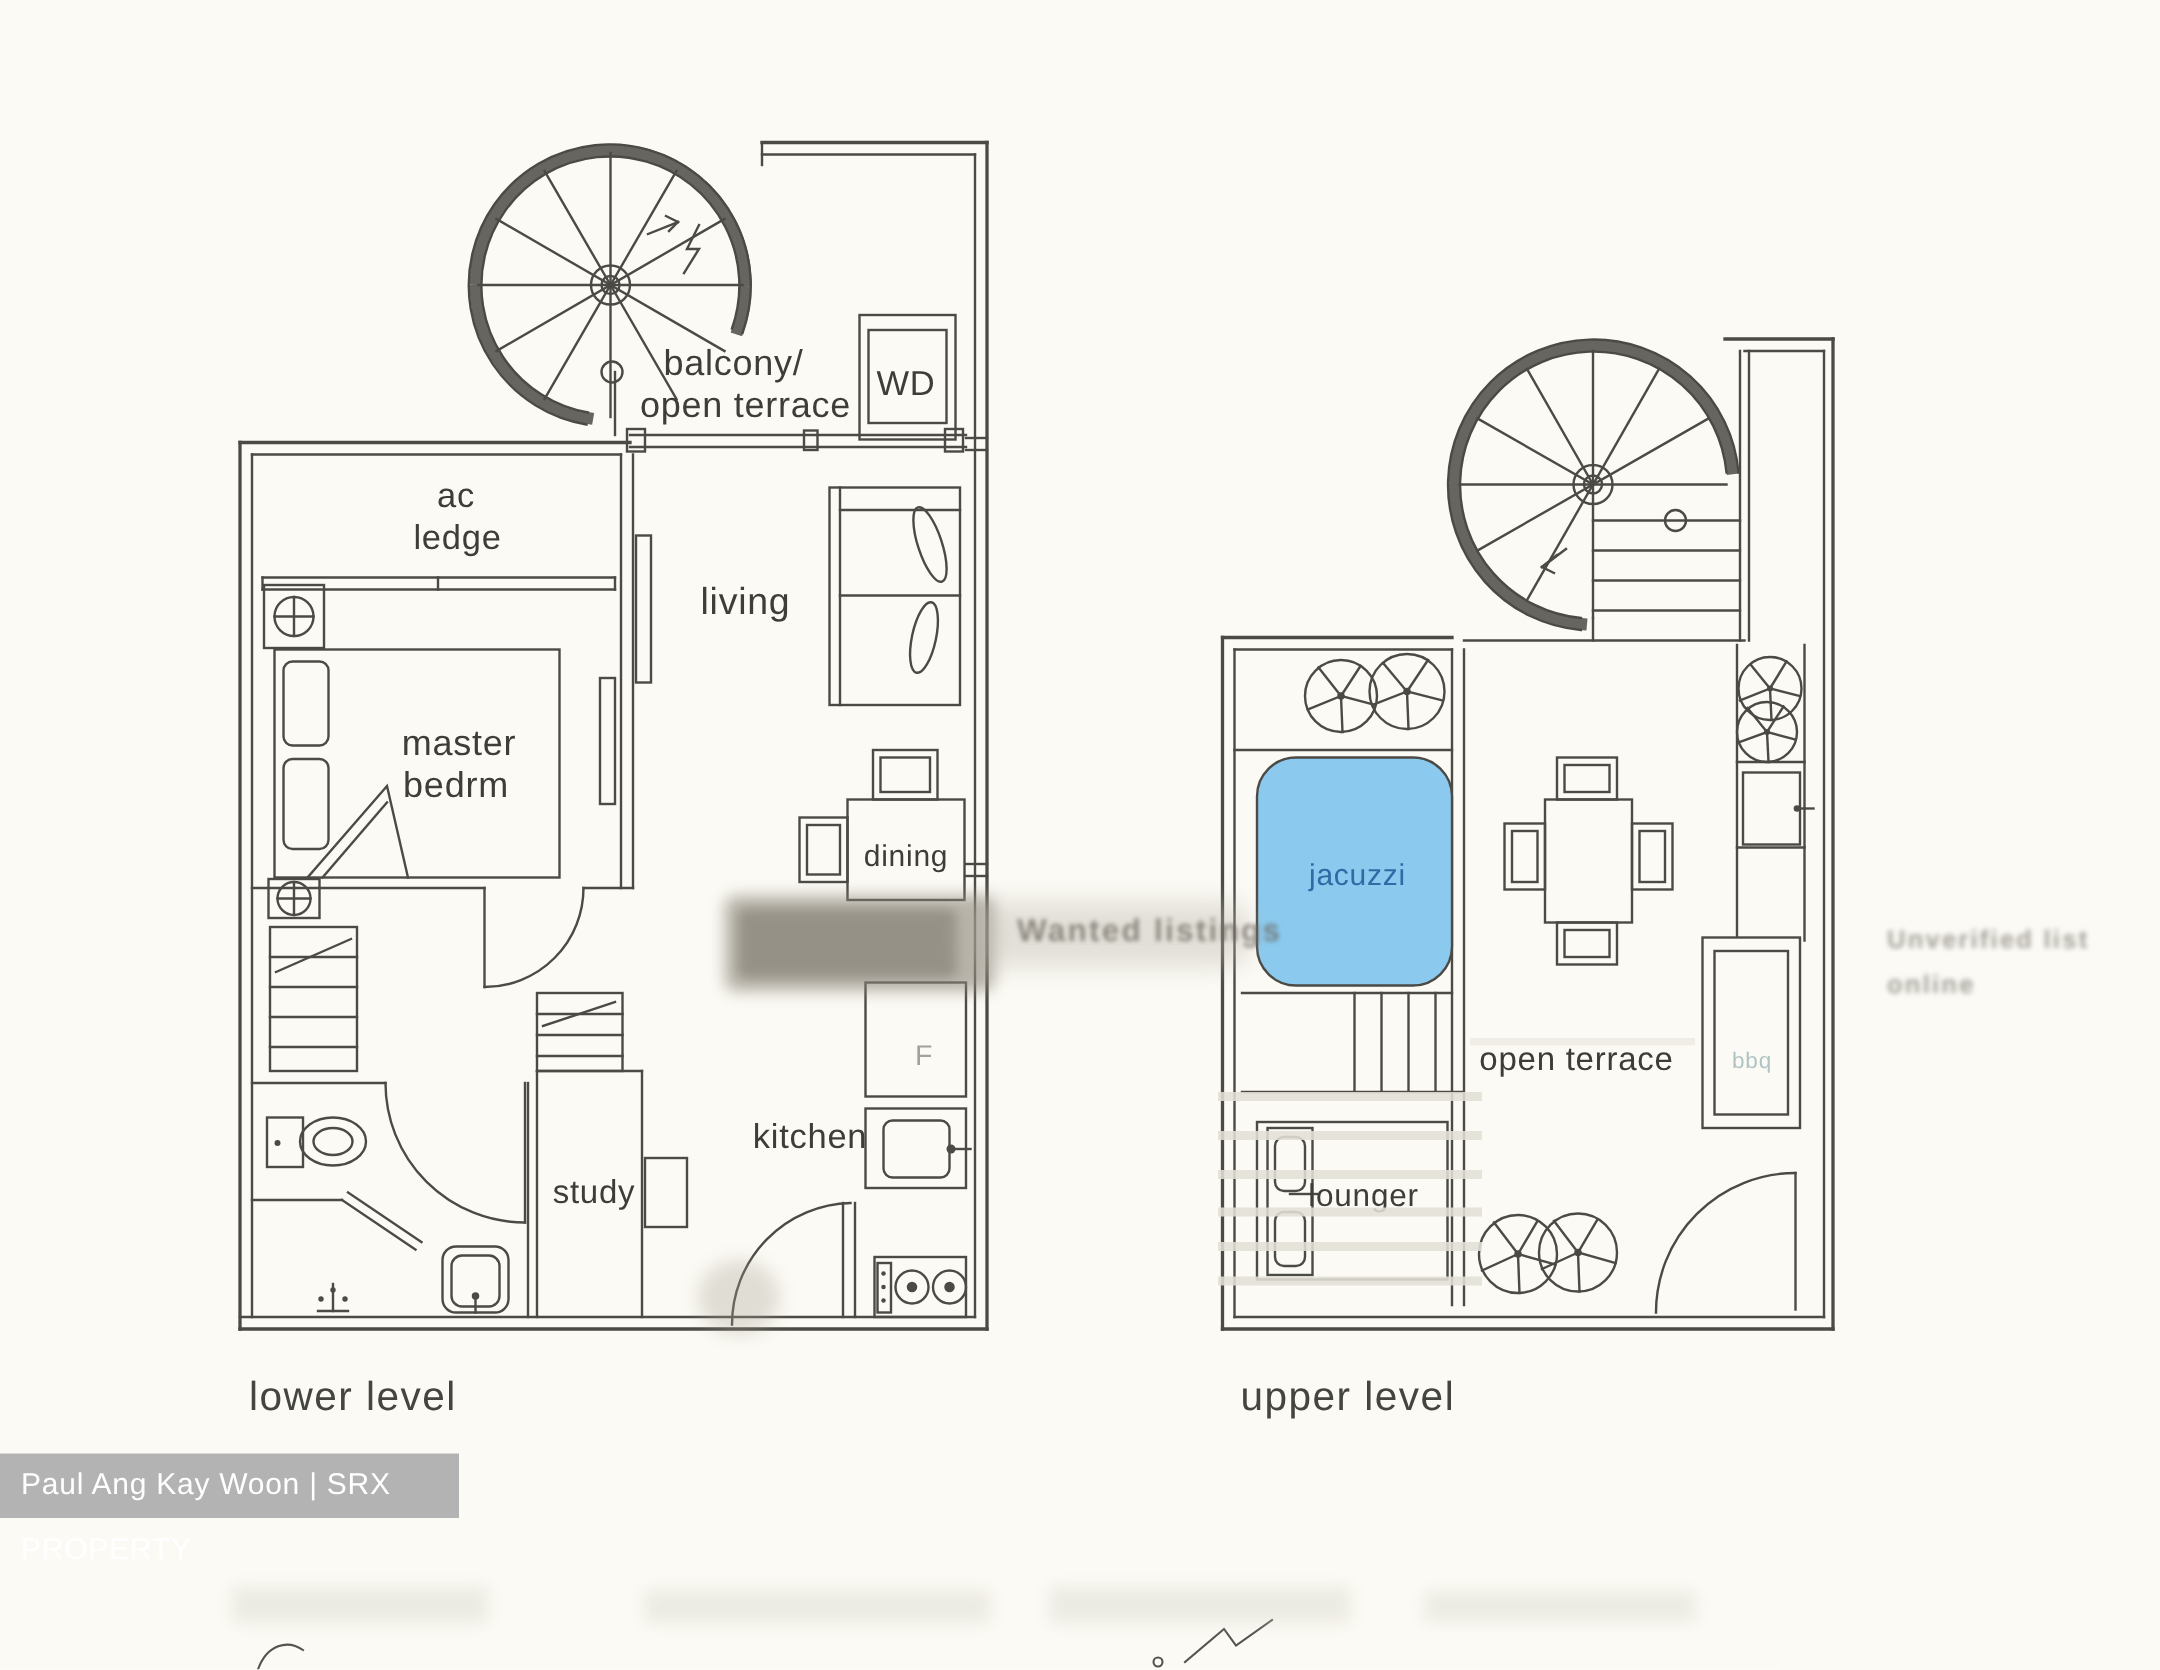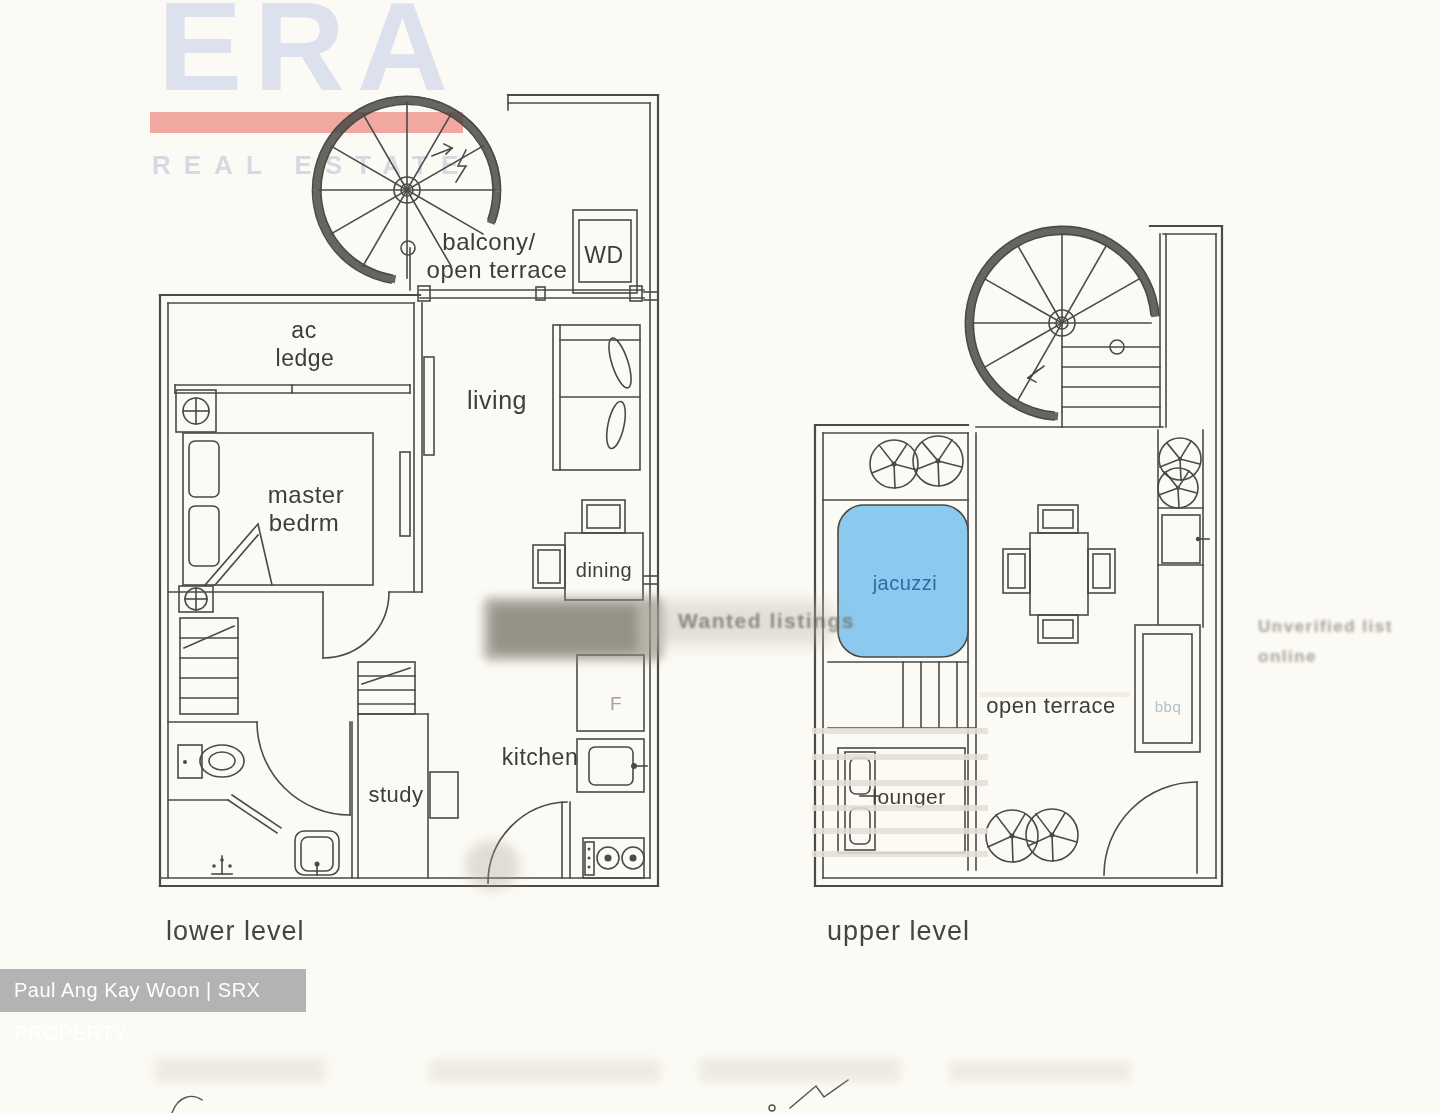--- a/index.html
+++ b/index.html
@@ -47,25 +47,20 @@
   
   .credit{position:absolute;left:0;top:969px;width:306px;height:43px;background:#b3b3b3;
           color:#fff;font-size:20px;line-height:43px;padding-left:14px;box-sizing:border-box;
           z-index:5;letter-spacing:.5px;}
 </style>
 </head>
 <body>
 
 <div class="stage">
 
-  <div class="logo">
-    <div class="brand">ERA</div>
-    <div class="bar"></div>
-    <div class="subtitle">REAL ESTATE</div>
-  </div>
 
   <svg class="plan" width="1440" height="1113" viewBox="0 0 1440 1113">
     <defs>
       <pattern id="vhatch" width="5.5" height="8" patternUnits="userSpaceOnUse">
         <line x1="2" y1="0" x2="2" y2="8"></line>
       </pattern>
       <filter id="soft">
           <feGaussianBlur stdDeviation="0.45"></feGaussianBlur>
         </filter>
     </defs>

